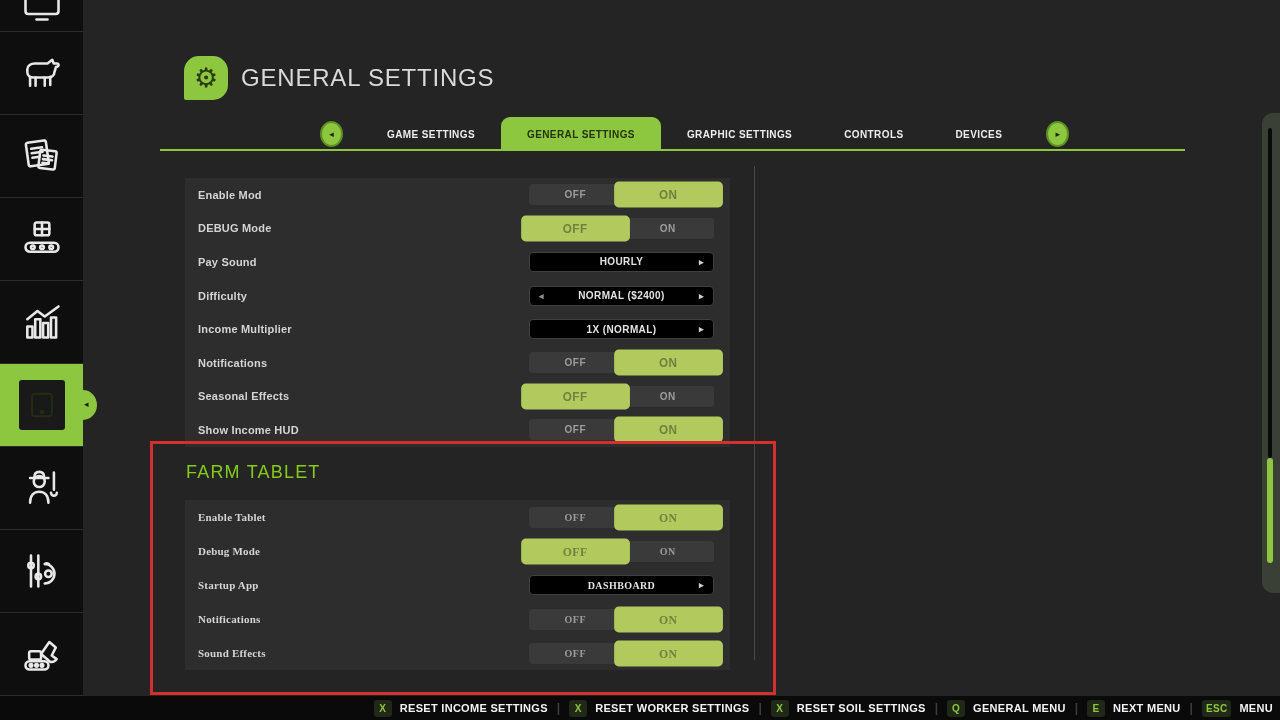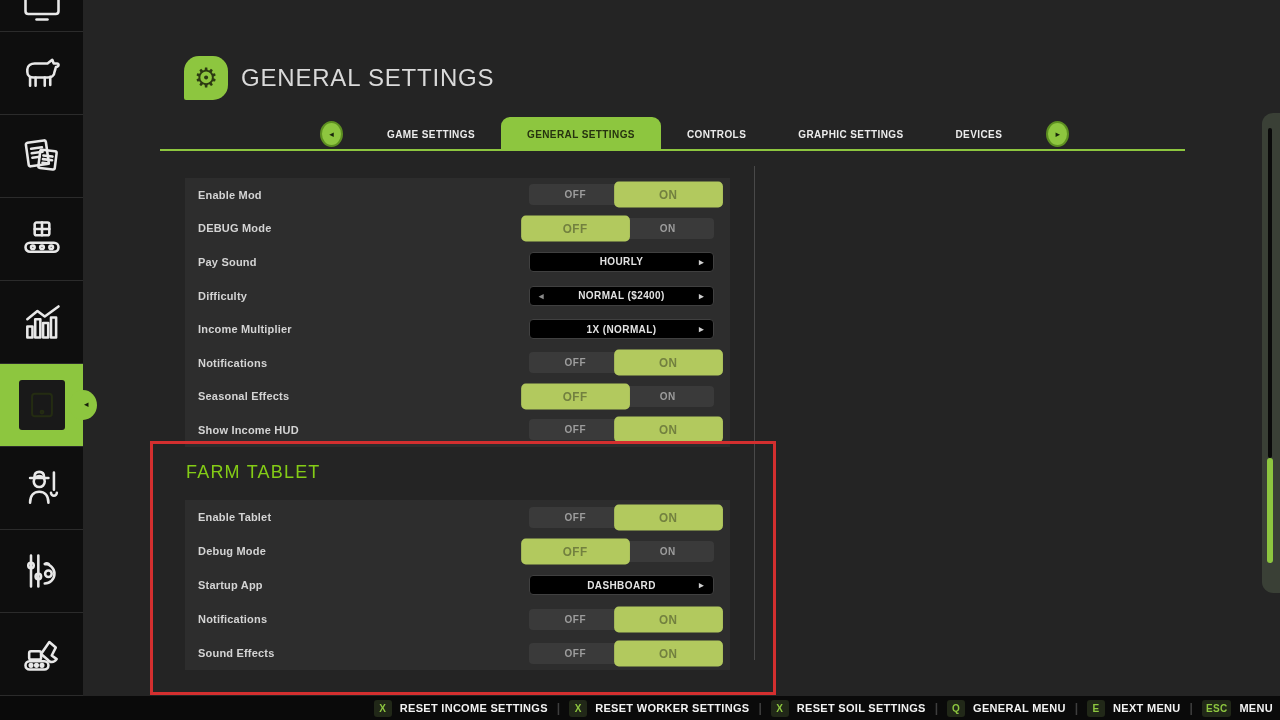--- a/index.html
+++ b/index.html
@@ -41,21 +41,21 @@
          color:#ececec; letter-spacing:.4px; cursor:pointer; }
   .tab.active { background:#8dc63f; color:#26330f; border-radius:9px 9px 0 0; }
   #tab-underline { position:absolute; left:160px; top:149px; width:1025px; height:2px; background:#8dc63f; }
 
   
   .rows-block { position:absolute; left:185px; width:545px; background:#2d2d2d; }
   #rows-main { top:178px; height:269px; }
   #rows-tablet { top:500px; height:170px; }
   .row { height:33.6px; display:flex; align-items:center; justify-content:space-between;
          padding:0 16px 0 13px; position:relative; }
-  #rows-tablet .row { height:34px; }
+  #rows-tablet .row { height:34px;font-family:Liberation Serif, serif; }
   .row-label { font-size:11px; font-weight:bold; color:#d4d4d4; letter-spacing:.2px; }
 
   .toggle { display:flex; width:185px; height:21px; position:relative; }
   .seg { flex:1; display:flex; align-items:center; justify-content:center; font-size:10px;
          font-weight:bold; background:#3a3a3a; color:#9d9d9d; letter-spacing:.5px; cursor:pointer; }
   .seg.off { border-radius:4px 0 0 4px; }
   .seg.on  { border-radius:0 4px 4px 0; }
   .seg.active { background:#b2c95e; color:#72803f; border-radius:4px;
                 transform:scale(1.17,1.24); z-index:2; }
 
@@ -186,22 +186,22 @@
 
   <div id="hdr-icon">
     <span>⚙</span>
   </div>
   <div id="page-title">GENERAL SETTINGS</div>
 
   <div id="tabbar">
       <div class="nav-btn left">◂</div>
       <div class="tab">GAME SETTINGS</div>
       <div class="tab active">GENERAL SETTINGS</div>
+      <div class="tab">GRAPHIC SETTINGS</div>
       <div class="tab">CONTROLS</div>
-      <div class="tab">GRAPHIC SETTINGS</div>
       <div class="tab">DEVICES</div>
       <div class="nav-btn right">▸</div>
     </div>
   <div id="tab-underline"></div>
 
   <div id="rows-main" class="rows-block">
       <div class="row">
     <span class="row-label">Enable Mod</span>
     <div class="toggle">
       <div class="seg off">OFF</div>

